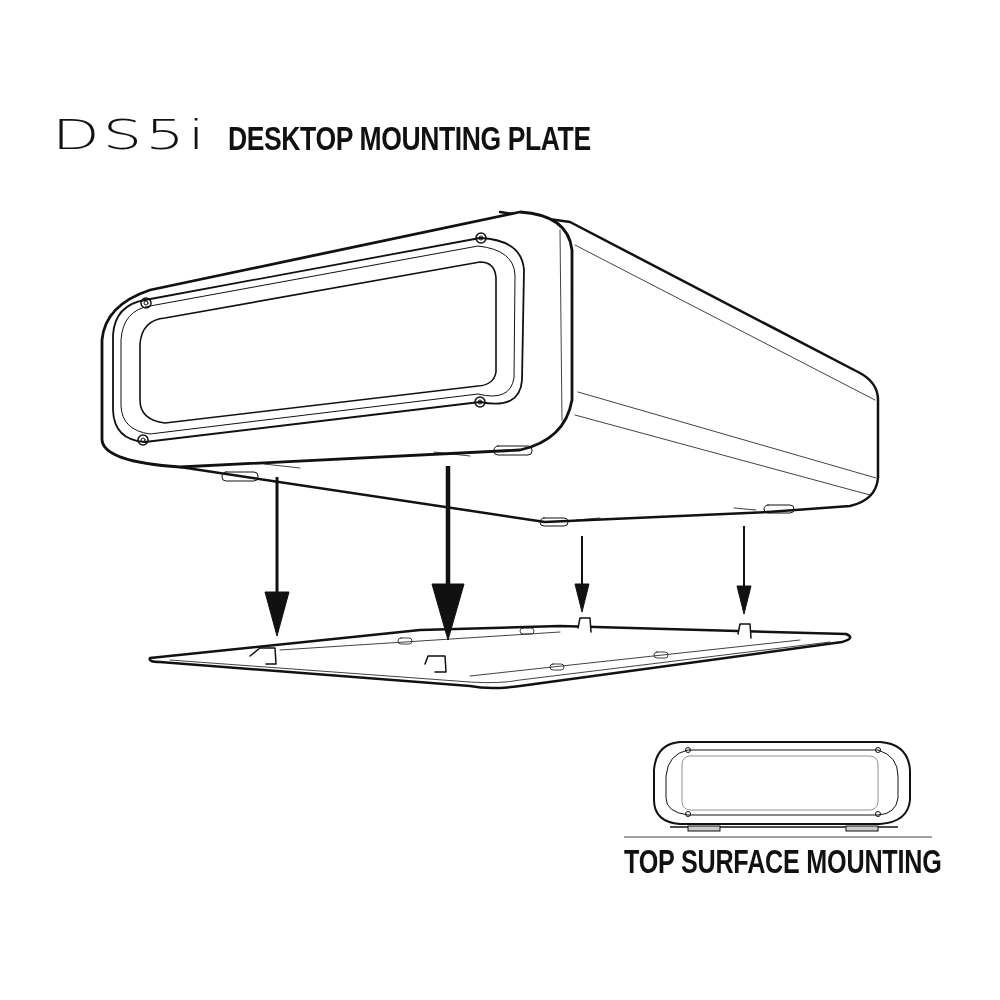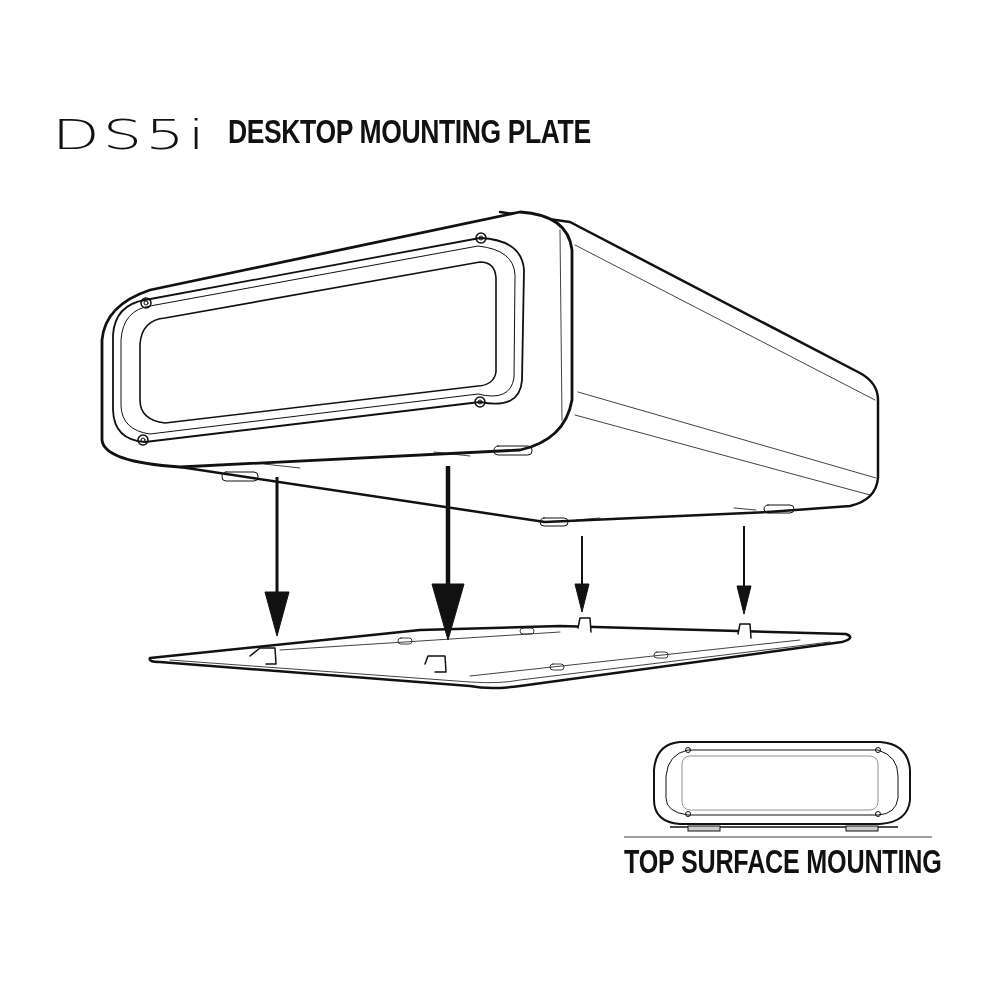--- a/index.html
+++ b/index.html
@@ -1,17 +1,17 @@
 <!DOCTYPE html>
 <html><head>
 <meta charset="utf-8">
 <style>
   html, body { margin: 0; padding: 0; background: #ffffff; }
   body { width: 1000px; height: 1000px; position: relative; overflow: hidden; font-family: "Liberation Sans", sans-serif; color: #111; }
-  .title-row { position: absolute; left: 52px; top: 112px; display: flex; align-items: flex-start; }
+  .title-row { position: absolute; left: 52px; top: 112px; display: flex; align-items: flex-end; }
   .brand { font-family: "DejaVu Sans", sans-serif; font-weight: 300; font-size: 40px; letter-spacing: 2px; transform: scaleX(1.55); transform-origin: left center; display: inline-block; width: 160px; }
   .title { font-family: "Liberation Sans", sans-serif; font-weight: 700; font-size: 34px; letter-spacing: -0.5px; transform: scaleX(0.78); transform-origin: left center; display: inline-block; margin-left: 16px; white-space: nowrap; }
   svg.main { position: absolute; left: 0; top: 0; }
   .inset-label { position: absolute; left: 624px; top: 842px; font-weight: 700; font-size: 34px; white-space: nowrap; transform: scaleX(0.74); transform-origin: left center; letter-spacing: -0.3px; }
 </style>
 </head>
 <body>
 
 <div class="title-row">
   <span class="brand">DS5i</span>

